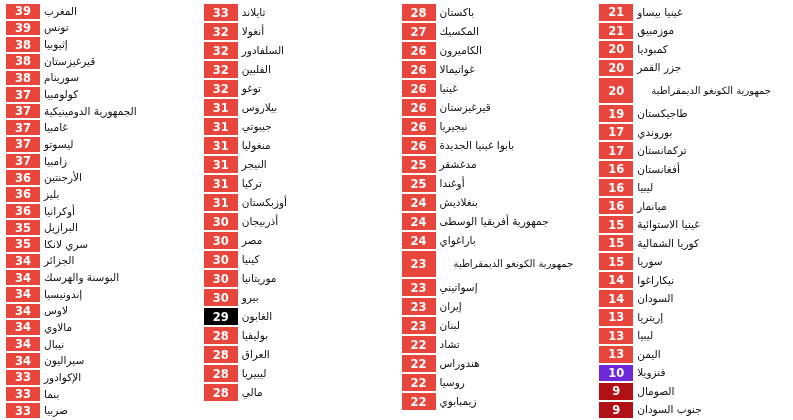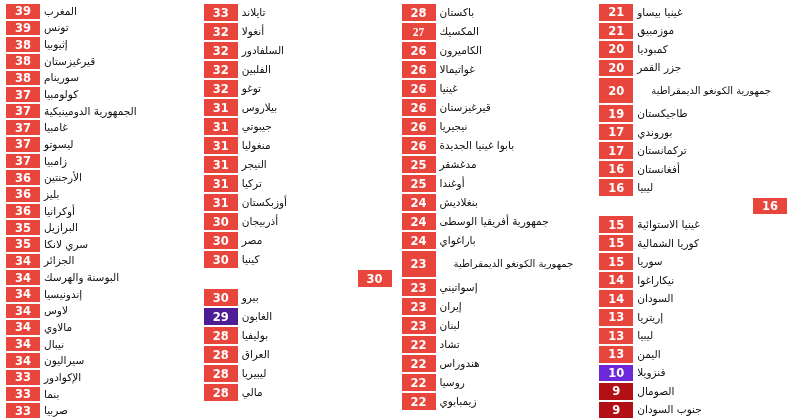--- a/index.html
+++ b/index.html
@@ -104,20 +104,21 @@
       </div>
       <div class="row">
         <div class="label">أفغانستان</div>
         <div class="val" style="background: rgb(232, 69, 60);">16</div>
       </div>
       <div class="row">
         <div class="label">ليبيا</div>
         <div class="val" style="background: rgb(232, 69, 60);">16</div>
       </div>
       <div class="row">
+        <div class="label">ميانمار</div>
         <div class="val" style="background: rgb(232, 69, 60);">16</div>
       </div>
       <div class="row">
         <div class="label">غينيا الاستوائية</div>
         <div class="val" style="background: rgb(232, 69, 60);">15</div>
       </div>
       <div class="row">
         <div class="label">كوريا الشمالية</div>
         <div class="val" style="background: rgb(232, 69, 60);">15</div>
       </div>
@@ -158,21 +159,21 @@
         <div class="val" style="background: rgb(176, 16, 22);">9</div>
       </div>
     </div>
     <div class="col">
       <div class="row">
         <div class="label">باكستان</div>
         <div class="val" style="background: rgb(232, 69, 60);">28</div>
       </div>
       <div class="row">
         <div class="label">المكسيك</div>
-        <div class="val" style="background: rgb(232, 69, 60); font-family: Liberation Serif, serif;">27</div>
+        <div class="val" style="background: rgb(232, 69, 60);">27</div>
       </div>
       <div class="row">
         <div class="label">الكاميرون</div>
         <div class="val" style="background: rgb(232, 69, 60);">26</div>
       </div>
       <div class="row">
         <div class="label">غواتيمالا</div>
         <div class="val" style="background: rgb(232, 69, 60);">26</div>
       </div>
       <div class="row">
@@ -295,29 +296,30 @@
       </div>
       <div class="row">
         <div class="label">مصر</div>
         <div class="val" style="background: rgb(232, 69, 60);">30</div>
       </div>
       <div class="row">
         <div class="label">كينيا</div>
         <div class="val" style="background: rgb(232, 69, 60);">30</div>
       </div>
       <div class="row">
+        <div class="label">موريتانيا</div>
         <div class="val" style="background: rgb(232, 69, 60);">30</div>
       </div>
       <div class="row">
         <div class="label">بيرو</div>
         <div class="val" style="background: rgb(232, 69, 60);">30</div>
       </div>
       <div class="row">
         <div class="label">الغابون</div>
-        <div class="val" style="background: #4c1d95;">29</div>
+        <div class="val" style="background: #000000;">29</div>
       </div>
       <div class="row">
         <div class="label">بوليفيا</div>
         <div class="val" style="background: rgb(232, 69, 60);">28</div>
       </div>
       <div class="row">
         <div class="label">العراق</div>
         <div class="val" style="background: rgb(232, 69, 60);">28</div>
       </div>
       <div class="row">

